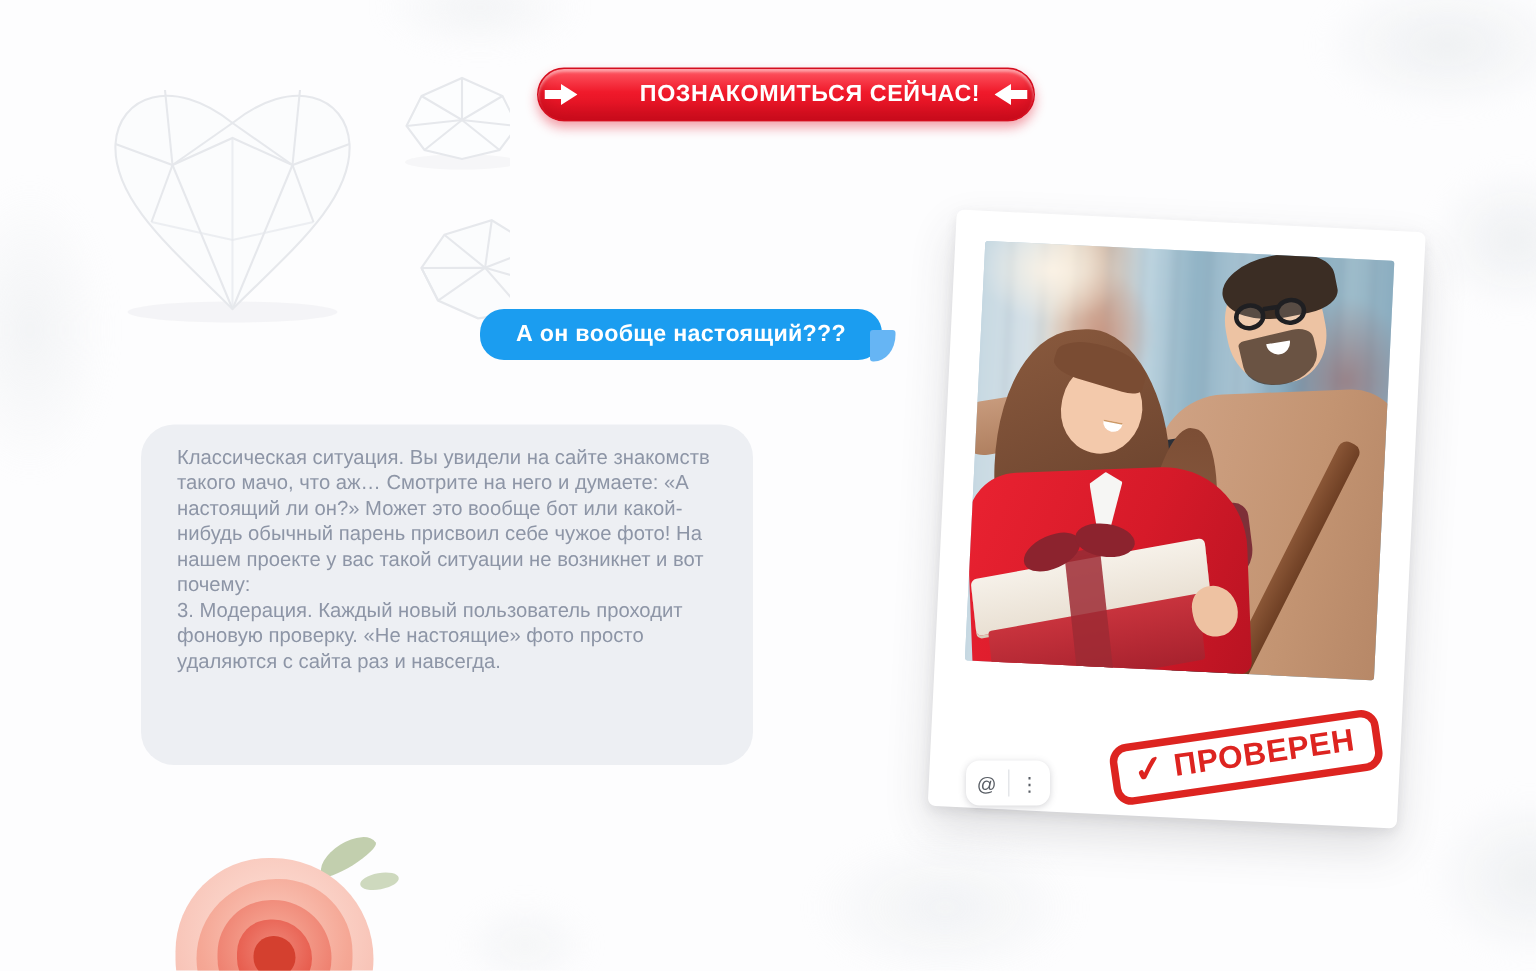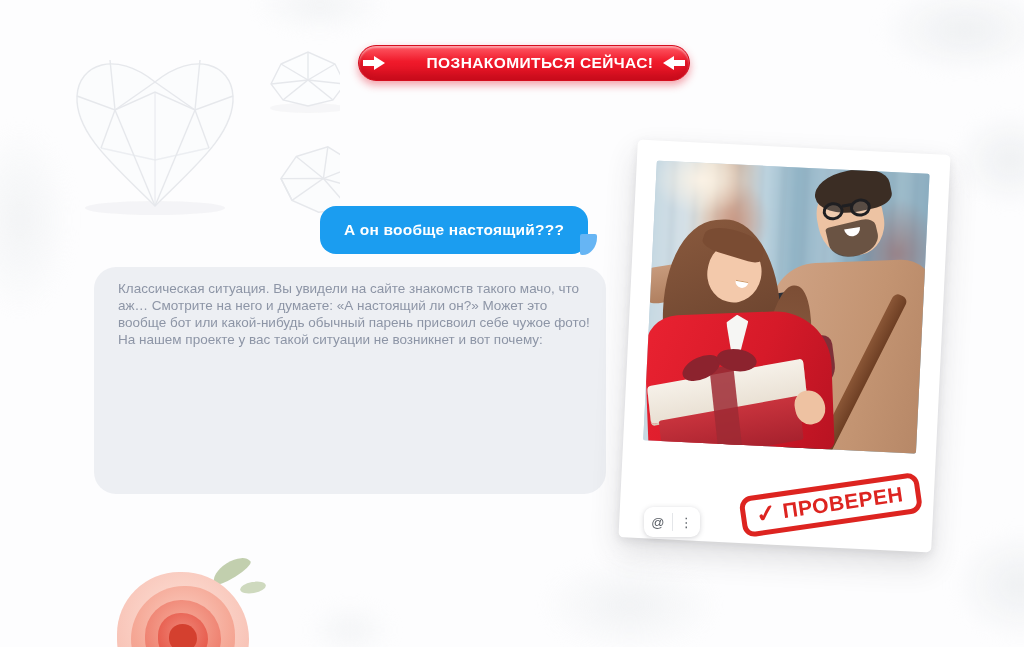--- a/index.html
+++ b/index.html
@@ -24,28 +24,28 @@
   .cta { position:absolute; left:358px; top:45px; width:332px; height:36px;
          display:flex; align-items:center; justify-content:center; gap:10px;
          background:linear-gradient(180deg,#ff5964 0%, #f01a2b 45%, #e00f21 100%);
          border:1px solid #d40e1f; border-radius:19px; cursor:pointer;
          box-shadow:0 4px 8px rgba(230,20,40,.40), inset 0 2px 2px rgba(255,255,255,.45), inset 0 -7px 10px rgba(140,0,12,.30); }
   .cta-label { color:#fff; font-weight:bold; font-size:15.5px; letter-spacing:.4px;margin-left:32px; }
   .cta .arr { display:flex; }
   .cta .arr.left svg { transform:scaleX(-1); }
 
   
-  .q-bubble { position:absolute; left:320px; top:206px; width:268px; height:48px;
+  .q-bubble { position:absolute; left:320px; top:206px; width:268px; height:34px;
               background:#1b9df0; border-radius:16px; display:flex; align-items:center; justify-content:center; }
   .q-bubble .q-text { color:#fff; font-size:15.5px; font-weight:bold; letter-spacing:.2px; }
   .q-tail { position:absolute; right:-9px; bottom:-1px; width:17px; height:21px;
             background:#66b5f4; border-radius:2px 2px 85% 2px; }
 
   
-  .a-bubble { position:absolute; left:94px; top:267px; width:512px; min-height:227px;
+  .a-bubble { position:absolute; left:94px; top:283px; width:408px; min-height:227px;
               background:#edeff3; border-radius:22px; padding:13px 14px 16px 24px;
               color:#8d95a6; font-size:13.5px; line-height:17px; }
   .a-bubble p { margin:0; }
   .a-bubble s { color:#8d95a6; }
 
   
   .polaroid { position:absolute; left:628px; top:147px; width:313px; height:398px;
               background:#fff; border-radius:5px; transform:rotate(2.8deg);
               box-shadow:0 14px 30px rgba(60,60,70,.16), 0 3px 8px rgba(60,60,70,.10); }
   .photo { position:absolute; left:20px; top:20px; right:20px; height:280px;
@@ -206,20 +206,21 @@
   </span>
 </a>
 
 <div class="q-bubble">
   <span class="q-text">А он вообще настоящий???</span>
   <span class="q-tail"></span>
 </div>
 
 <div class="a-bubble">
   <p>Классическая ситуация. Вы увидели на сайте знакомств такого мачо, что аж… Смотрите на него и думаете: «А настоящий ли он?» Может это вообще бот или какой-нибудь обычный парень присвоил себе чужое фото! На нашем проекте у вас такой ситуации не возникнет и вот почему:</p>
+  <p>3. Модерация. Каждый новый пользователь проходит фоновую проверку. «Не настоящие» фото просто удаляются с сайта раз и навсегда.</p>
 </div>
 
 <div class="polaroid">
   <div class="photo">
     <div class="photo-bg"></div>
     <div class="shape man-arm"></div>
     <div class="shape man-torso"></div>
     <div class="shape man-lining"></div>
     <div class="shape man-shirt"></div>
     <div class="shape man-strap"></div>

